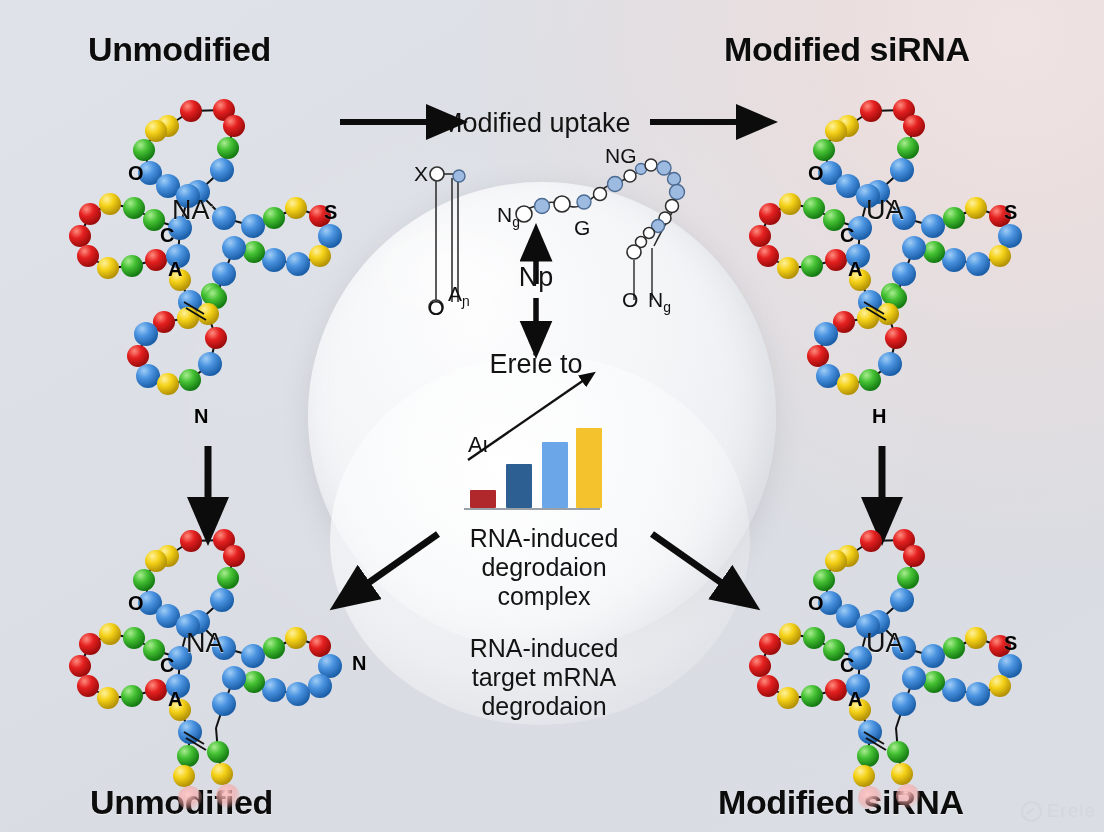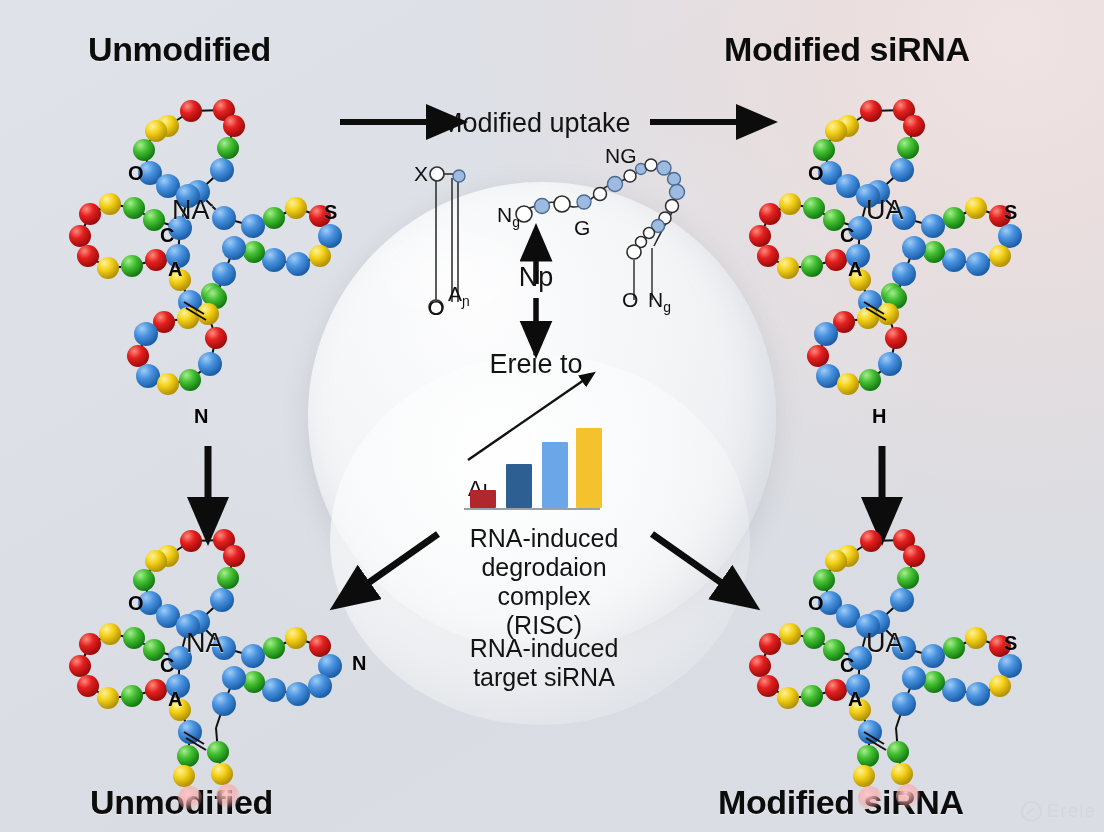--- a/index.html
+++ b/index.html
@@ -57,21 +57,21 @@
   }
   .beadlbl{
     position:absolute;color:#000;font-size:20px;font-weight:bold;white-space:nowrap;
     text-shadow:0 0 2px rgba(255,255,255,0.35);
   }
   sub{font-size:0.66em;}
   
   .chart{position:absolute;left:464px;top:418px;width:136px;height:92px;}
   .chart .axis{position:absolute;left:0;bottom:0;width:136px;height:2px;background:#9aa0a8;}
   .chart .bar{position:absolute;bottom:2px;border-radius:1px;}
-  .chart .blabel{position:absolute;left:4px;top:14px;font-size:22px;color:#111;margin-top:44px;}
+  .chart .blabel{position:absolute;left:4px;top:14px;font-size:22px;color:#111;}
   .trend{position:absolute;left:462px;top:372px;width:140px;height:92px;}
   
   .mol{position:absolute;}
   svg{display:block;overflow:visible;}
   .watermark{
     position:absolute;right:8px;bottom:10px;opacity:0.18;
     color:#b9bcc2;font-size:19px;letter-spacing:1px;
     display:flex;align-items:center;gap:5px;
   }
   .wm-ring{
@@ -173,26 +173,26 @@
     <div class="blabel">Aι</div>
     <div class="bar" style="left:6px;width:26px;height:18px;background:#b0272c;"></div>
     <div class="bar" style="left:42px;width:26px;height:44px;background:#2d5f92;"></div>
     <div class="bar" style="left:78px;width:26px;height:66px;background:#6aa6e8;"></div>
     <div class="bar" style="left:112px;width:26px;height:80px;background:#f3c22c;"></div>
   </div>
 
   <div class="ctext blk" style="left:433px;top:524px;width:222px;">
     <div>RNA-induced</div>
     <div>degrodaion complex</div>
-    <div>(RISC)</div>
   </div>
 
   <div class="ctext blk" style="left:440px;top:634px;width:208px;">
     <div>RNA-induced</div>
-    <div>target siRNA</div>
+    <div>target mRNA</div>
+    <div>degrodaion</div>
   </div>
 
   <svg class="mol" style="left:346px;top:528px;" width="110" height="80">
     <line x1="92" y1="6" x2="18" y2="58" stroke="#0c0c0c" stroke-width="7" marker-end="url(#ah)"></line>
   </svg>
   <svg class="mol" style="left:640px;top:528px;" width="110" height="80">
     <line x1="12" y1="6" x2="86" y2="58" stroke="#0c0c0c" stroke-width="7" marker-end="url(#ah)"></line>
   </svg>
 
   <svg class="mol" style="left:188px;top:444px;" width="40" height="80">

